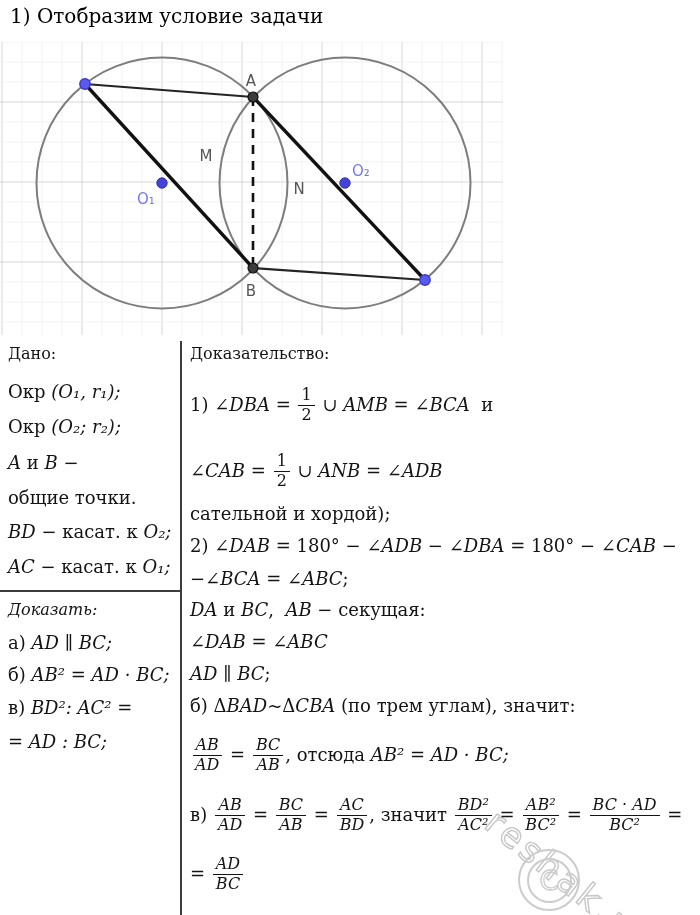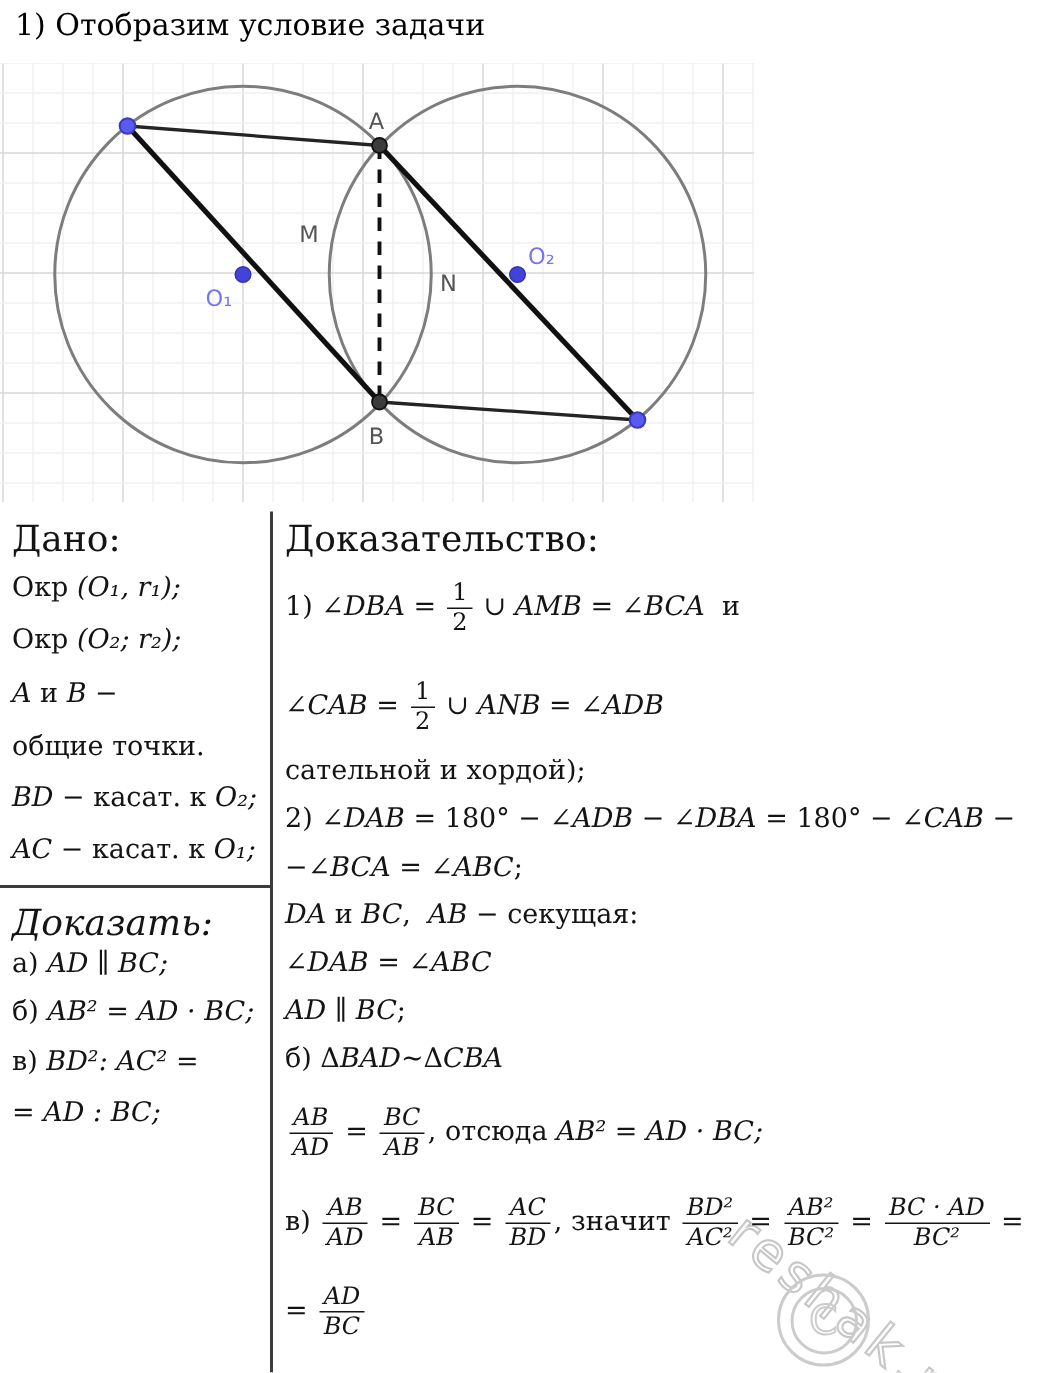--- a/index.html
+++ b/index.html
@@ -5,21 +5,21 @@
   html,body{margin:0;padding:0;}
   body{
     width:700px;height:915px;position:relative;overflow:hidden;background:#ffffff;
     font-family:"DejaVu Serif","Liberation Serif",serif;color:#141414;
   }
   .page-title{position:absolute;left:10px;top:4px;font-size:20px;color:#000000;white-space:pre;}
   .figure-wrap{position:absolute;left:0;top:42px;width:503px;height:293px;z-index:2;}
   .row{position:absolute;display:flex;align-items:center;white-space:pre;font-size:18px;line-height:1.25;z-index:5;}
   .leftcol{left:8px;}
   .rightcol{left:190px;}
-  .col-header{font-size:24px;}
+  .col-header{font-size:16px;}
   .it{font-style:italic;}
   .frac{display:inline-flex;flex-direction:column;align-items:center;font-size:16px;line-height:1.12;margin:0 2px;text-align:center;}
   .frac .num{border-bottom:1.5px solid #141414;padding:0 3px 1px 3px;}
   .frac .den{padding:0 3px;}
   .vline{position:absolute;left:180px;top:341px;width:2px;height:574px;background:#3c3c3c;z-index:4;}
   .hline{position:absolute;left:0px;top:590px;width:181px;height:2px;background:#3c3c3c;z-index:4;}
   .wm-text{
     position:absolute;left:503px;top:802px;transform:rotate(39deg);transform-origin:0 0;
     font-family:"DejaVu Sans","Liberation Sans",sans-serif;font-size:35px;letter-spacing:4px;
     color:transparent;-webkit-text-stroke:1.4px #c7c7c7;z-index:1;
@@ -136,16 +136,16 @@
 
 <div class="row rightcol col-header" style="top:344px;">Доказательство:</div>
 <div class="row rightcol" style="top:386px;"><span>1) </span><span class="it">∠DBA</span><span> = </span><span class="frac"><span class="num">1</span><span class="den">2</span></span><span> ∪ </span><span class="it">AMB</span><span> = </span><span class="it">∠BCA</span><span>  и</span></div>
 <div class="row rightcol" style="top:452px;"><span class="it">∠CAB</span><span> = </span><span class="frac"><span class="num">1</span><span class="den">2</span></span><span> ∪ </span><span class="it">ANB</span><span> = </span><span class="it">∠ADB</span></div>
 <div class="row rightcol" style="top:503px;"><span>сательной и хордой);</span></div>
 <div class="row rightcol" style="top:535px;"><span>2) </span><span class="it">∠DAB</span><span> = 180° − </span><span class="it">∠ADB</span><span> − </span><span class="it">∠DBA</span><span> = 180° − </span><span class="it">∠CAB</span><span> −</span></div>
 <div class="row rightcol" style="top:568px;"><span>−</span><span class="it">∠BCA</span><span> = </span><span class="it">∠ABC</span><span>;</span></div>
 <div class="row rightcol" style="top:599px;"><span class="it">DA</span><span> и </span><span class="it">BC</span><span>,  </span><span class="it">AB</span><span> − секущая:</span></div>
 <div class="row rightcol" style="top:631px;"><span class="it">∠DAB</span><span> = </span><span class="it">∠ABC</span></div>
 <div class="row rightcol" style="top:663px;"><span class="it">AD</span><span> ∥ </span><span class="it">BC</span><span>;</span></div>
-<div class="row rightcol" style="top:695px;text-align:center;"><span>б) Δ</span><span class="it">BAD</span><span>~Δ</span><span class="it">CBA</span></div>
+<div class="row rightcol" style="top:695px;text-align:center;"><span>б) Δ</span><span class="it">BAD</span><span>~Δ</span><span class="it">CBA</span><span> (по трем углам), значит:</span></div>
 <div class="row rightcol" style="top:736px;"><span class="frac"><span class="num it">AB</span><span class="den it">AD</span></span><span> = </span><span class="frac"><span class="num it">BC</span><span class="den it">AB</span></span><span>, отсюда </span><span class="it">AB² = AD · BC;</span></div>
 <div class="row rightcol" style="top:796px;"><span>в) </span><span class="frac"><span class="num it">AB</span><span class="den it">AD</span></span><span> = </span><span class="frac"><span class="num it">BC</span><span class="den it">AB</span></span><span> = </span><span class="frac"><span class="num it">AC</span><span class="den it">BD</span></span><span>, значит </span><span class="frac"><span class="num it">BD²</span><span class="den it">AC²</span></span><span> = </span><span class="frac"><span class="num it">AB²</span><span class="den it">BC²</span></span><span> = </span><span class="frac"><span class="num it">BC · AD</span><span class="den it">BC²</span></span><span> =</span></div>
 <div class="row rightcol" style="top:855px;"><span>= </span><span class="frac"><span class="num it">AD</span><span class="den it">BC</span></span></div>
 
 </body></html>

